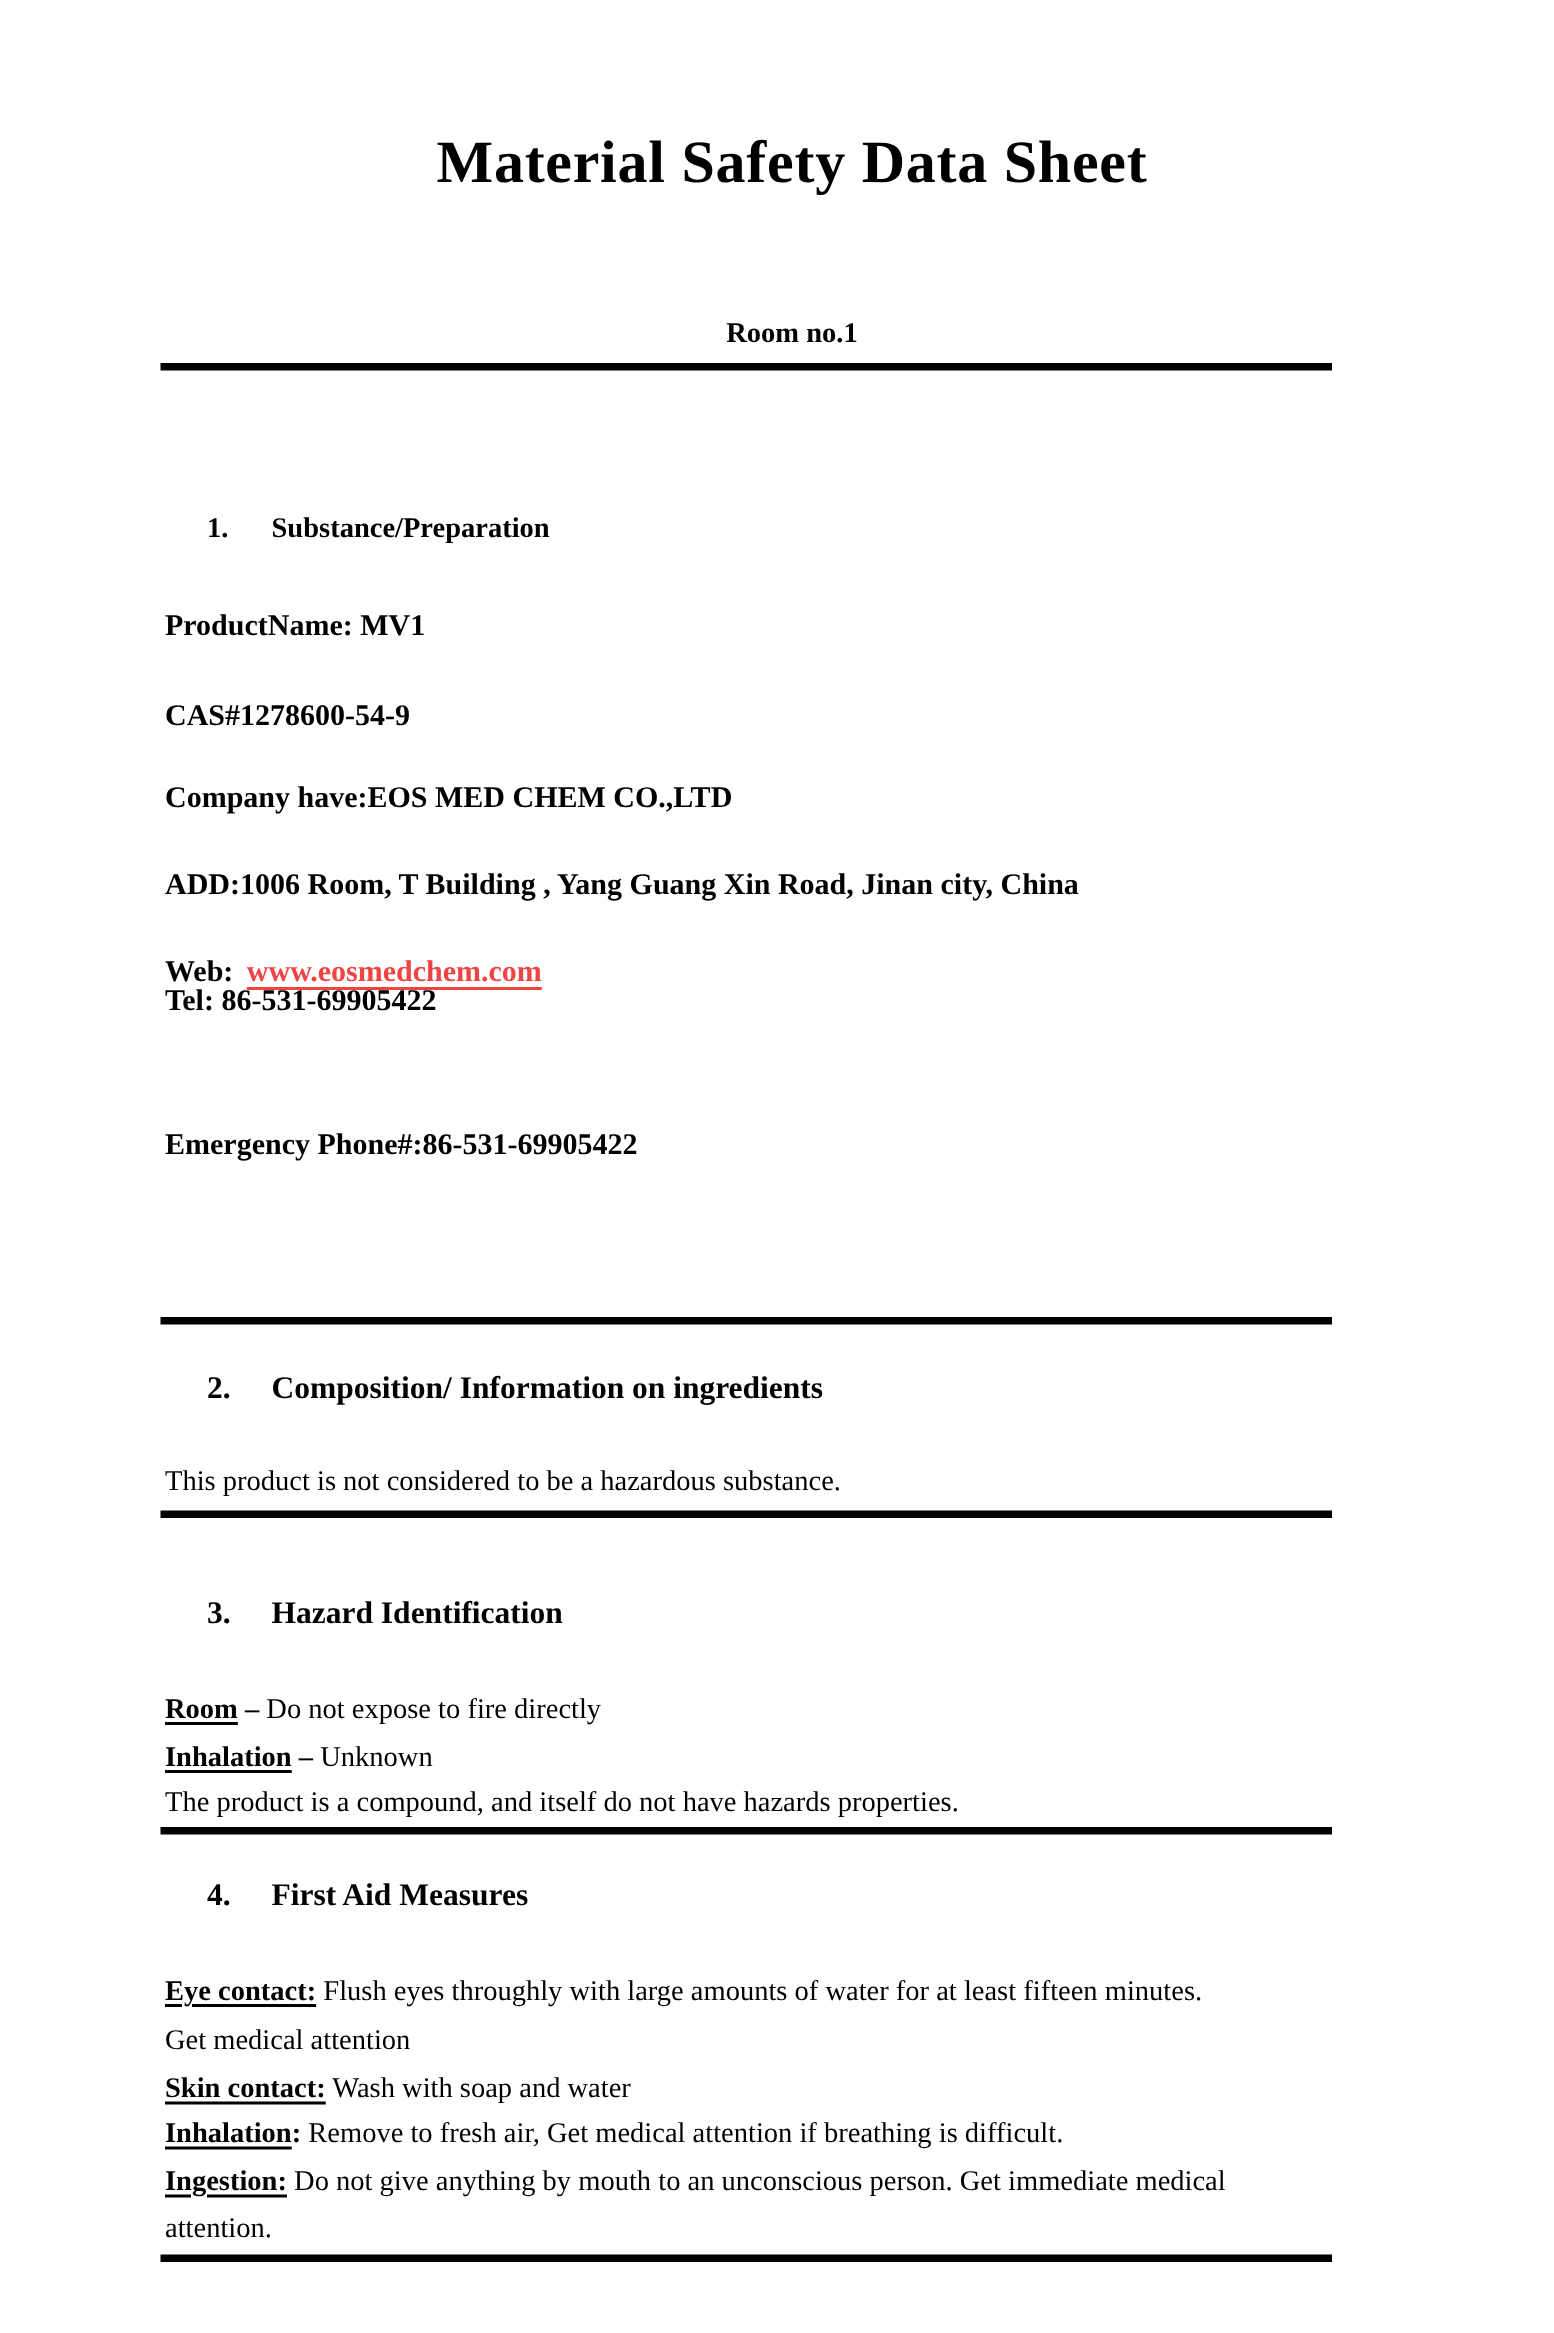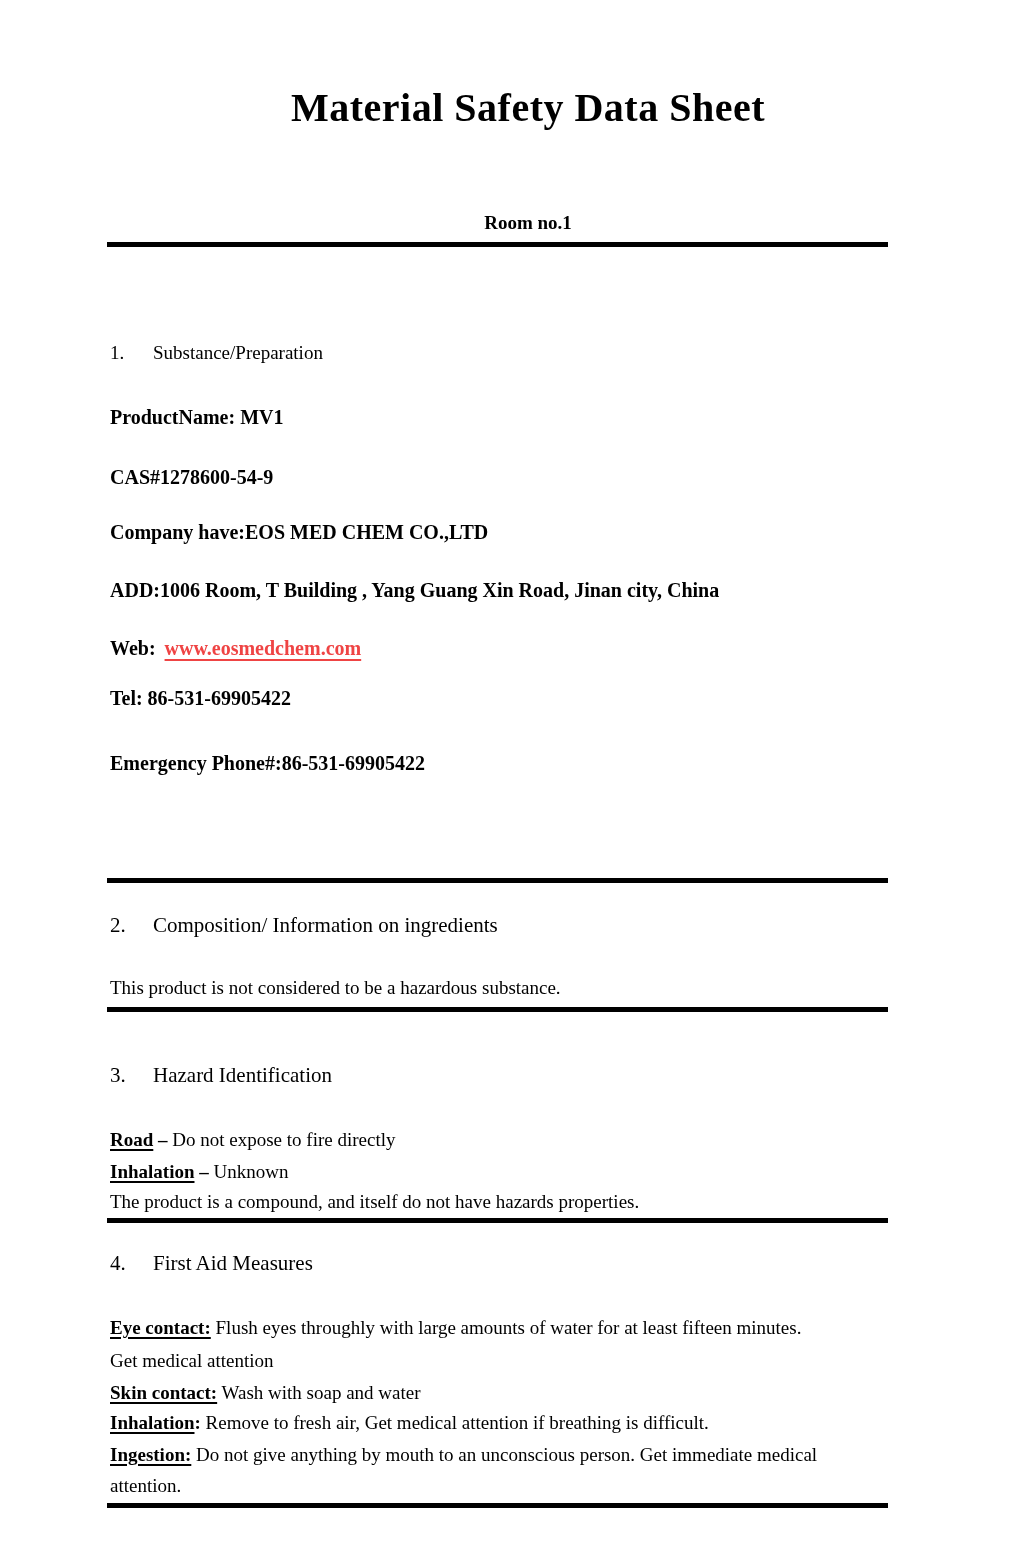--- a/index.html
+++ b/index.html
@@ -11,21 +11,21 @@
     background: #ffffff;
     color: #000000;
     font-family: "Liberation Serif", "DejaVu Serif", serif;
     overflow: hidden;
   }
   .abs { position: absolute; left: 110px; white-space: nowrap; line-height: 1.2; }
   .centered { left: 110px; width: 836px; text-align: center; white-space: nowrap; }
   .doc-title { font-size: 40px; font-weight: bold; letter-spacing: 0.5px; }
   .page-no { font-size: 19px; font-weight: bold; }
   .rule { position: absolute; left: 107px; width: 836px; height: 5px; background: #000000; }
-  .sec-head { font-weight: normal; }
+  .sec-head { font-weight: bold; margin-left: 28px; }
   .sec-head .num { display: inline-block; width: 43px; }
   .h-small { font-size: 19px; }
   .h-large { font-size: 21px; }
   .b-line { font-size: 20px; font-weight: bold; }
   .body-line { font-size: 19px; }
   .lbl {
     font-weight: bold;
     text-decoration: underline;
     text-decoration-thickness: 2px;
     text-underline-offset: 3px;
@@ -58,35 +58,35 @@
   <div class="abs b-line" style="top:405px">ProductName: MV1</div>
 
   <div class="abs b-line" style="top:465px">CAS#1278600-54-9</div>
 
   <div class="abs b-line" style="top:520px">Company have:EOS MED CHEM CO.,LTD</div>
 
   <div class="abs b-line" style="top:578px">ADD:1006 Room, T Building , Yang Guang Xin Road, Jinan city, China</div>
 
   <div class="abs b-line" style="top:636px"><span class="web-lbl">Web:</span><a class="web-link">www.eosmedchem.com</a></div>
 
-  <div class="abs b-line" style="top:686px">Tel: 86-531-69905422</div>
+  <div class="abs b-line" style="top:655px">Tel: 86-531-69905422</div>
 
   <div class="abs b-line" style="top:751px">Emergency Phone#:86-531-69905422</div>
 
   <div class="rule" style="top:878px"></div>
 
   <div class="abs sec-head h-large" style="top:913px"><span class="num">2.</span><span>Composition/ Information on ingredients</span></div>
 
   <div class="abs body-line" style="top:977px">This product is not considered to be a hazardous substance.</div>
 
   <div class="rule" style="top:1007px"></div>
 
   <div class="abs sec-head h-large" style="top:1063px"><span class="num">3.</span><span>Hazard Identification</span></div>
 
-  <div class="abs body-line" style="top:1129px"><span class="lbl">Road</span><span class="sep"> – </span><span>Do not expose to fire directly</span></div>
+  <div class="abs body-line" style="top:1129px"><span class="lbl">Room</span><span class="sep"> – </span><span>Do not expose to fire directly</span></div>
 
   <div class="abs body-line" style="top:1161px"><span class="lbl">Inhalation</span><span class="sep"> – </span><span>Unknown</span></div>
 
   <div class="abs body-line" style="top:1191px">The product is a compound, and itself do not have hazards properties.</div>
 
   <div class="rule" style="top:1218px"></div>
 
   <div class="abs sec-head h-large" style="top:1251px"><span class="num">4.</span><span>First Aid Measures</span></div>
 
   <div class="abs body-line" style="top:1317px"><span class="lbl">Eye contact:</span><span> Flush eyes throughly with large amounts of water for at least fifteen minutes.</span></div>

